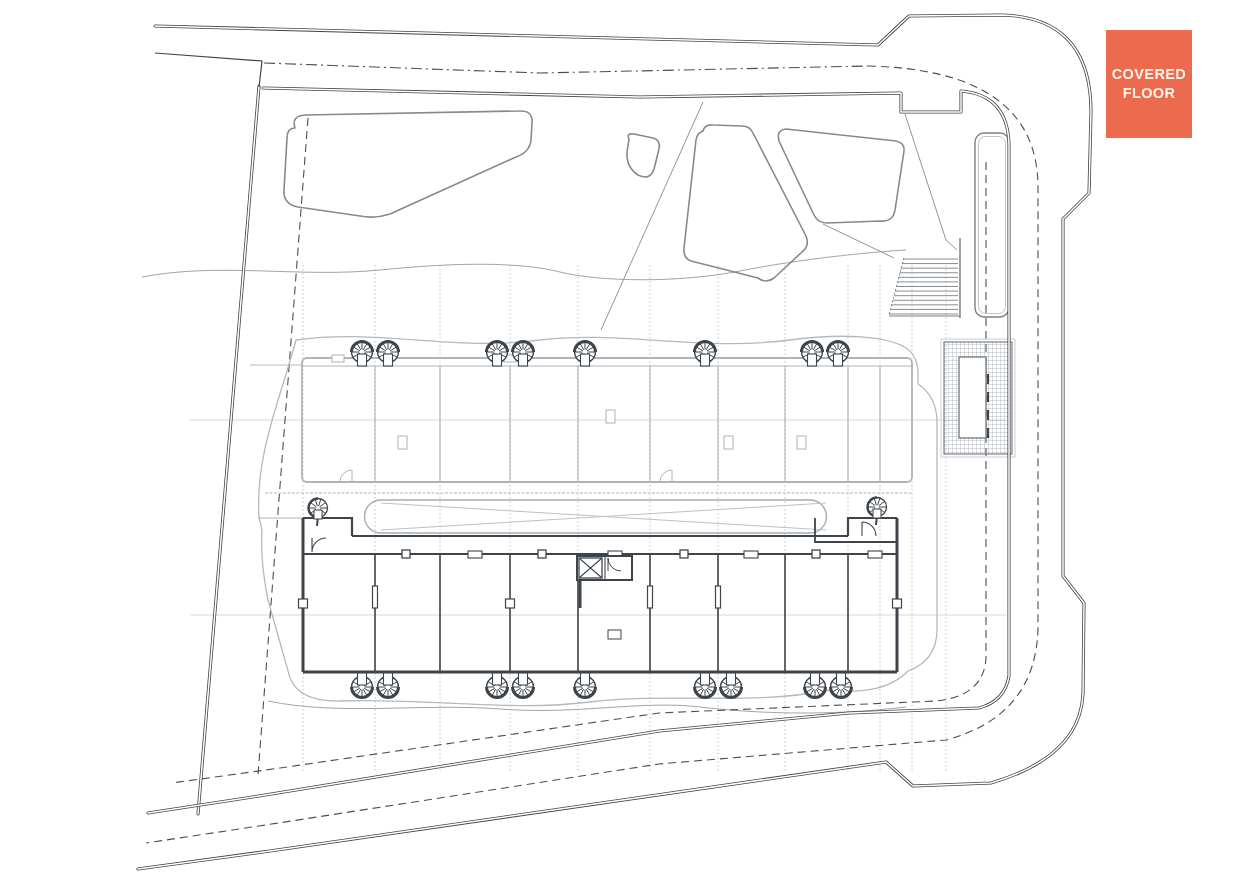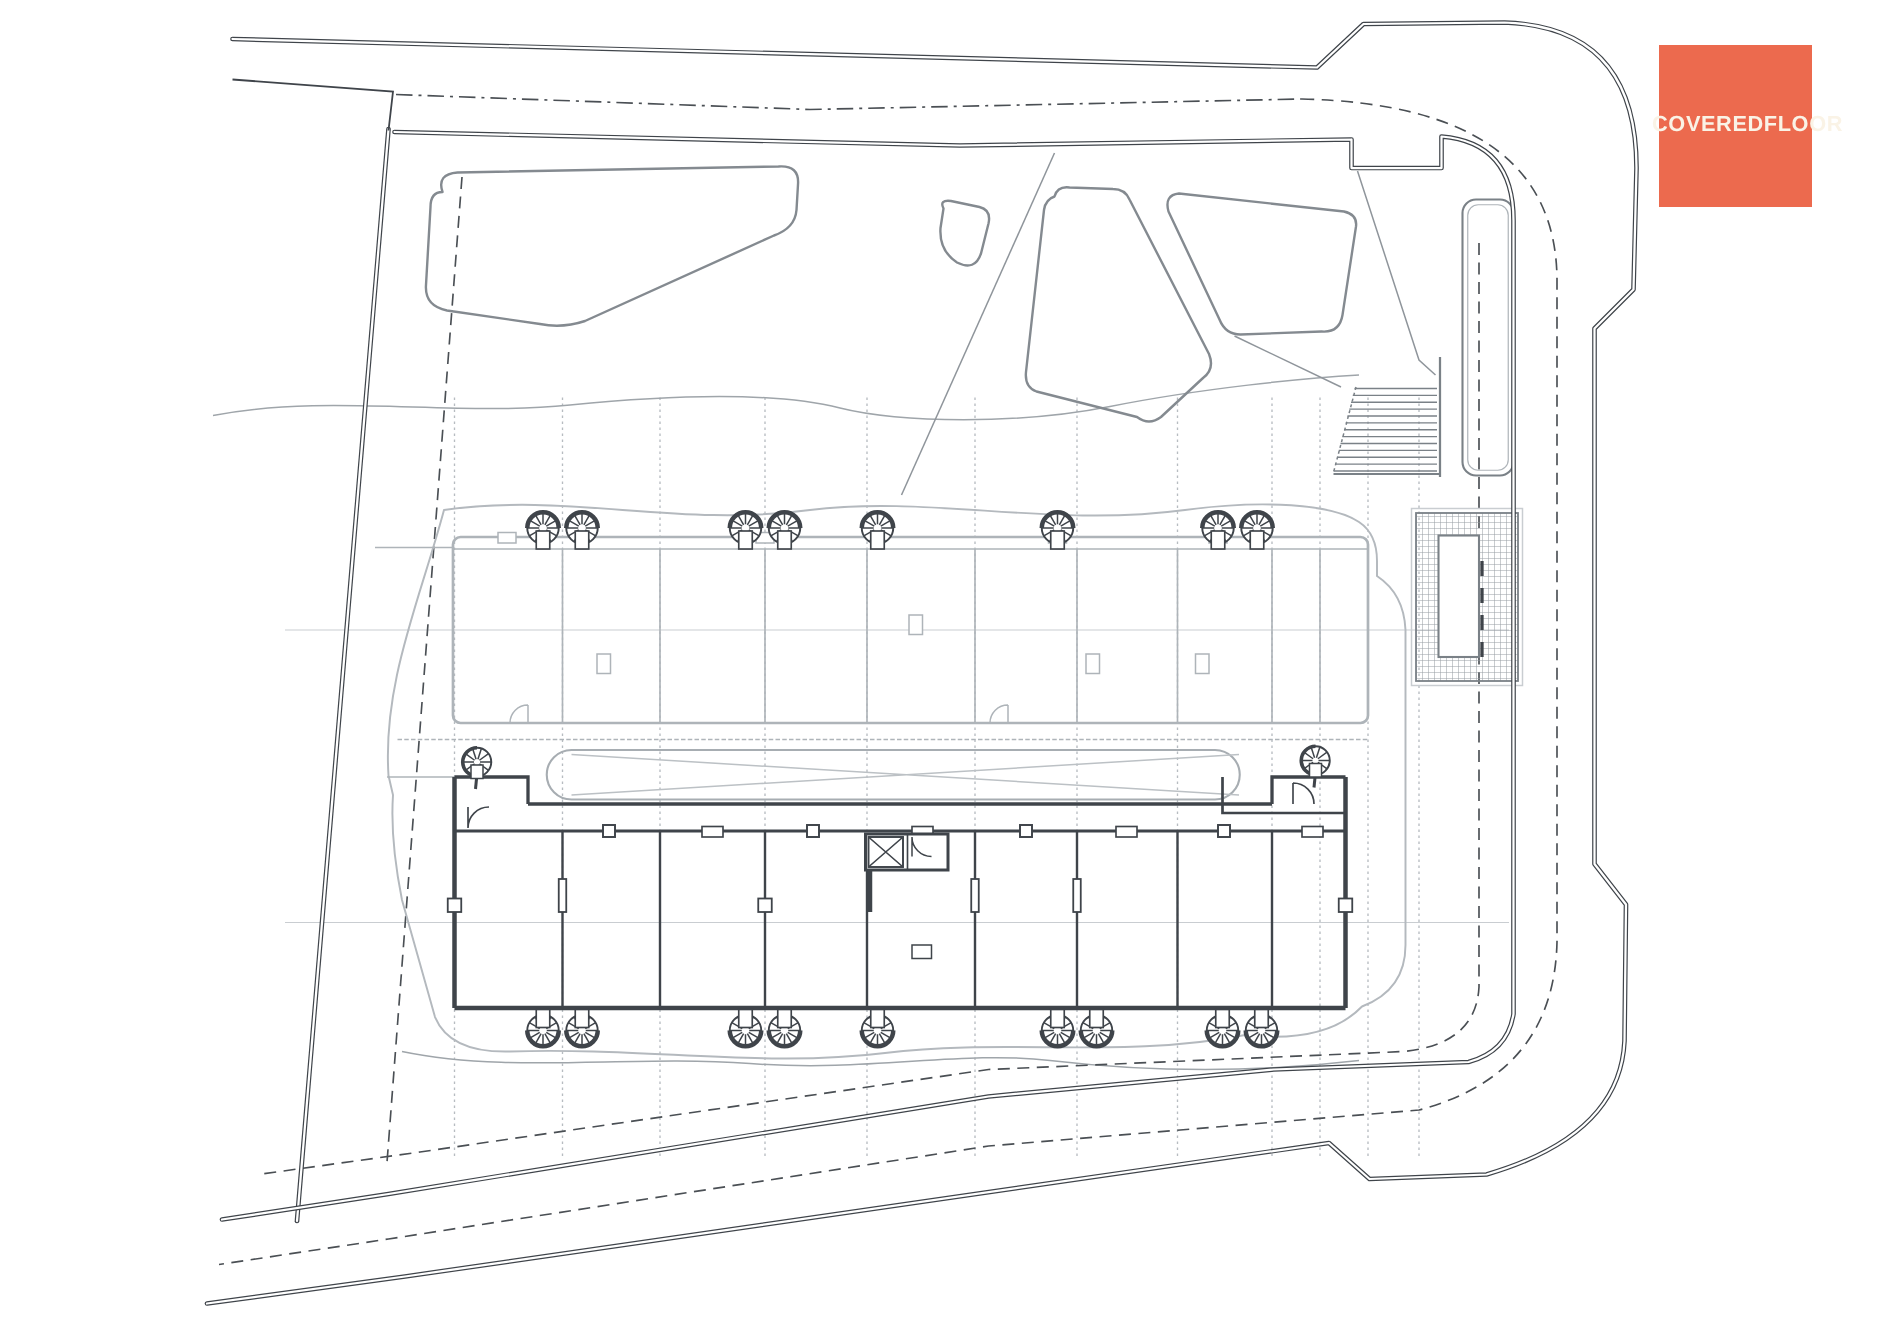--- a/index.html
+++ b/index.html
@@ -14,22 +14,22 @@
   .land{stroke:#848A90;stroke-width:1.6;fill:none;stroke-linejoin:round;}
   .contour{stroke:#9FA5AA;stroke-width:1;fill:none;}
   .diag{stroke:#8F959B;stroke-width:1;fill:none;}
   .blob{stroke:#B4B9BE;stroke-width:1.3;fill:none;}
   .lf{stroke:var(--line-light);fill:none;}
   .dk{stroke:var(--line-dark);fill:none;}
   .md{stroke:var(--line-mid);fill:none;}
   .wfill{fill:#fff;}
   .badge{position:absolute;left:1106px;top:30px;width:86px;height:108px;
          background:var(--badge-bg,#EC6A4E);color:var(--badge-fg,#FAF3E6);
-         display:flex;flex-direction:row;align-items:center;justify-content:center;
-         font-weight:700;font-size:14.5px;line-height:1.32;letter-spacing:.4px;text-align:center;padding-left:16px;}
+         display:flex;flex-direction:column;align-items:center;justify-content:center;
+         font-weight:700;font-size:14.5px;line-height:1.32;letter-spacing:.4px;text-align:center;}
 </style>
 </head>
 <body>
 
 <div class="canvas">
 <svg width="1260" height="886" viewBox="0 0 1260 886">
   <defs>
     <pattern id="hatch" width="4" height="4" patternUnits="userSpaceOnUse">
       <path d="M0,0 H4 M0,0 V4" stroke="var(--hatch)" stroke-width="0.7" fill="none"></path>
     </pattern>

